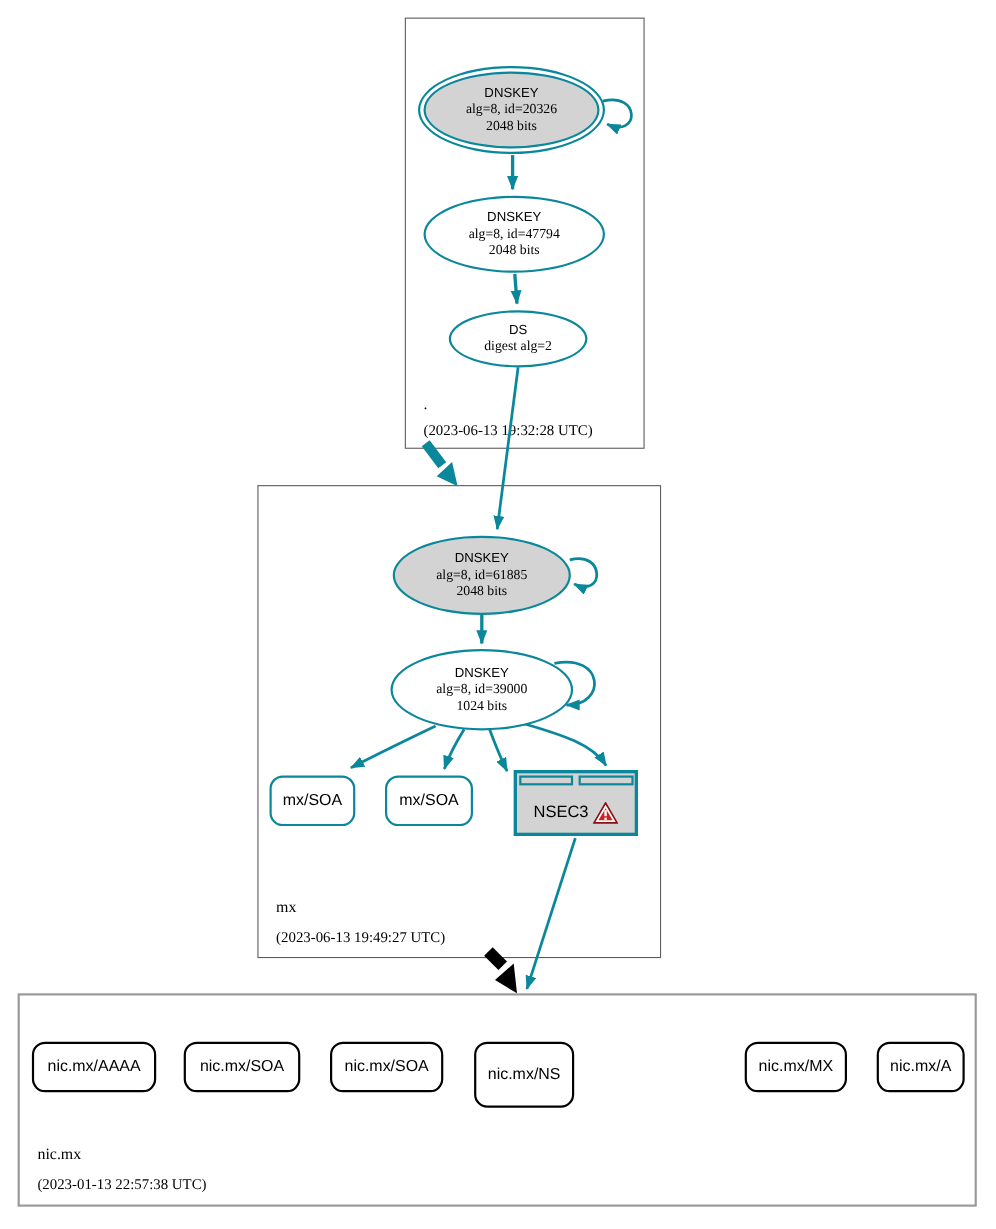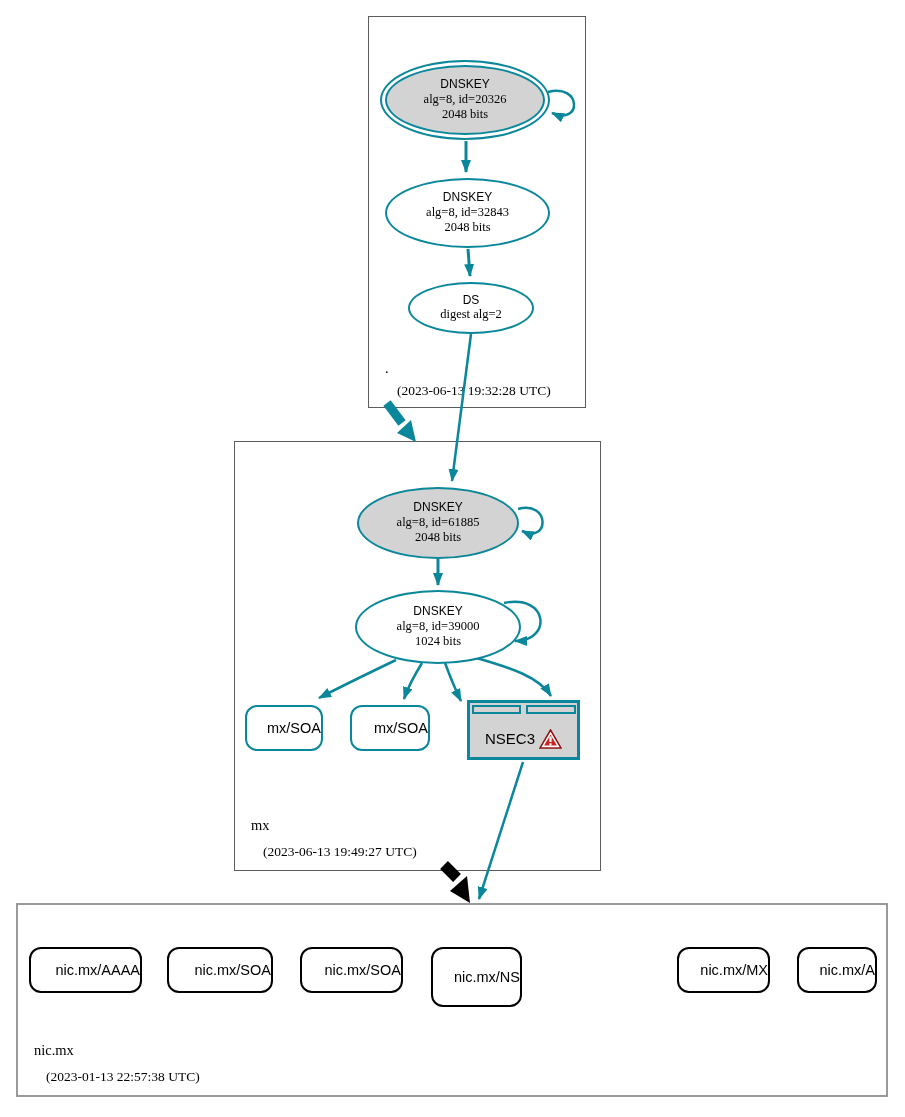--- a/index.html
+++ b/index.html
@@ -6,40 +6,40 @@
     --secure:#0a879a; --insecure:#000000; --fill-gray:#d3d3d3;
     --warn:#cc2222; --box-border:#5c5c5c; --outer-box-border:#9a9a9a;
   }
   *{box-sizing:border-box;margin:0;padding:0}
   body{background:#fff;font-family:"Liberation Sans",sans-serif}
   #canvas{position:relative;width:905px;height:1117px;background:#fff;overflow:hidden}
 
   .zone-box{position:absolute;border:1.5px solid var(--box-border);background:transparent;z-index:1}
   .zone-box.outer{border:2px solid var(--outer-box-border)}
   .zone-label{position:absolute;left:16px;font-family:"Liberation Serif",serif;font-size:14.5px;color:#000}
-  .zone-ts{position:absolute;left:28px;font-family:"Liberation Serif",serif;font-size:13.5px;color:#000}
+  .zone-ts{position:absolute;left:16px;font-family:"Liberation Serif",serif;font-size:13.5px;color:#000}
 
   #edges{position:absolute;left:0;top:0;z-index:2;pointer-events:none}
   .edge{fill:none;stroke:var(--secure);stroke-width:2.5}
   .edge.w3{stroke-width:3}
   .edge.w9{stroke-width:9}
   .edge-black{fill:none;stroke:var(--insecure);stroke-width:11}
   .head{fill:var(--secure)}
   .head-black{fill:var(--insecure)}
 
   .node{position:absolute;z-index:3;display:flex;flex-direction:column;align-items:center;justify-content:center;text-align:center}
   .ellipse{border:2.5px solid var(--secure);border-radius:50%;background:#fff}
   .ellipse.gray{background:var(--fill-gray)}
   .ring{border:2.5px solid var(--secure);border-radius:50%;background:transparent}
   .ring-inner{position:absolute;left:3px;top:3px;right:3px;bottom:3px;border:2.5px solid var(--secure);
     border-radius:50%;background:var(--fill-gray);display:flex;flex-direction:column;align-items:center;justify-content:center;text-align:center}
   .n-title{font-size:12px;color:#000;line-height:1.15}
   .n-detail{font-family:"Liberation Serif",serif;font-size:12.5px;color:#000;line-height:1.2}
 
-  .rrset{position:absolute;z-index:3;display:flex;align-items:center;justify-content:flex-end;
+  .rrset{position:absolute;z-index:3;display:flex;align-items:center;justify-content:center;
     border:2px solid var(--secure);border-radius:12px;background:#fff;font-size:14.5px;color:#000}
   .rrset.black{border-color:#000}
 
   .nsec3{position:absolute;z-index:3;border:3px solid var(--secure);background:var(--fill-gray)}
   .nsec3-cell{position:absolute;top:2px;height:9px;border:2px solid var(--secure);background:var(--fill-gray)}
   .nsec3-row{position:absolute;left:0;right:0;top:17px;bottom:0;display:flex;align-items:center;justify-content:center;gap:4px}
   .nsec3-label{font-size:15px;color:#000}
 </style>
 </head>
 <body>
@@ -94,21 +94,21 @@
   <div class="node ring" style="left:380px;top:60px;width:170px;height:80px">
     <div class="ring-inner">
       <div class="n-title">DNSKEY</div>
       <div class="n-detail">alg=8, id=20326</div>
       <div class="n-detail">2048 bits</div>
     </div>
   </div>
 
   <div class="node ellipse" style="left:385px;top:178px;width:165px;height:70px">
     <div class="n-title">DNSKEY</div>
-    <div class="n-detail">alg=8, id=32843</div>
+    <div class="n-detail">alg=8, id=47794</div>
     <div class="n-detail">2048 bits</div>
   </div>
 
   <div class="node ellipse" style="left:408px;top:282px;width:126px;height:52px">
     <div class="n-title">DS</div>
     <div class="n-detail">digest alg=2</div>
   </div>
 
   <div class="node ellipse gray" style="left:357px;top:487px;width:162px;height:72px">
     <div class="n-title">DNSKEY</div>

